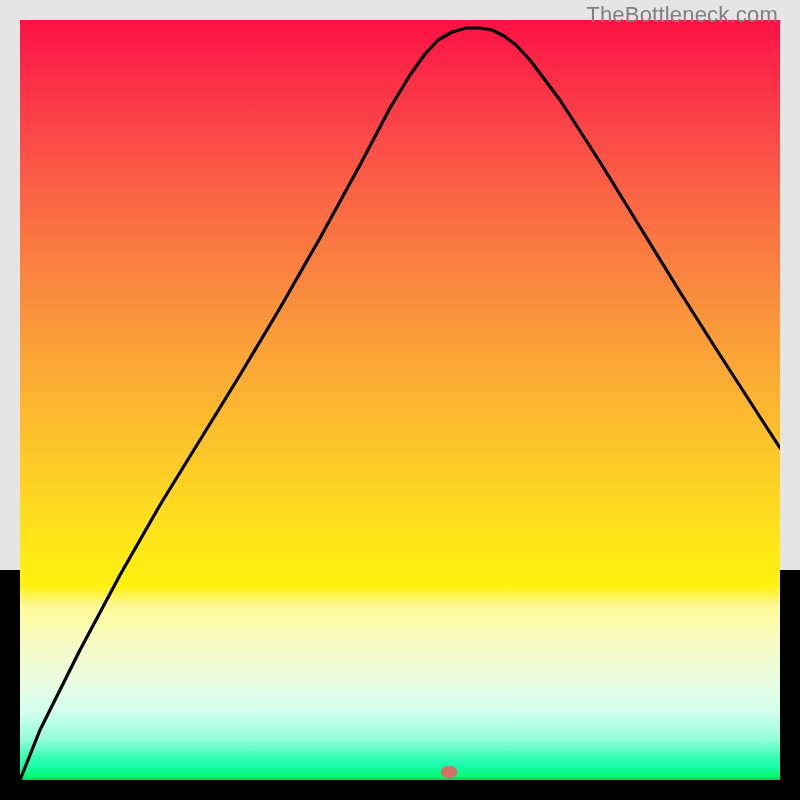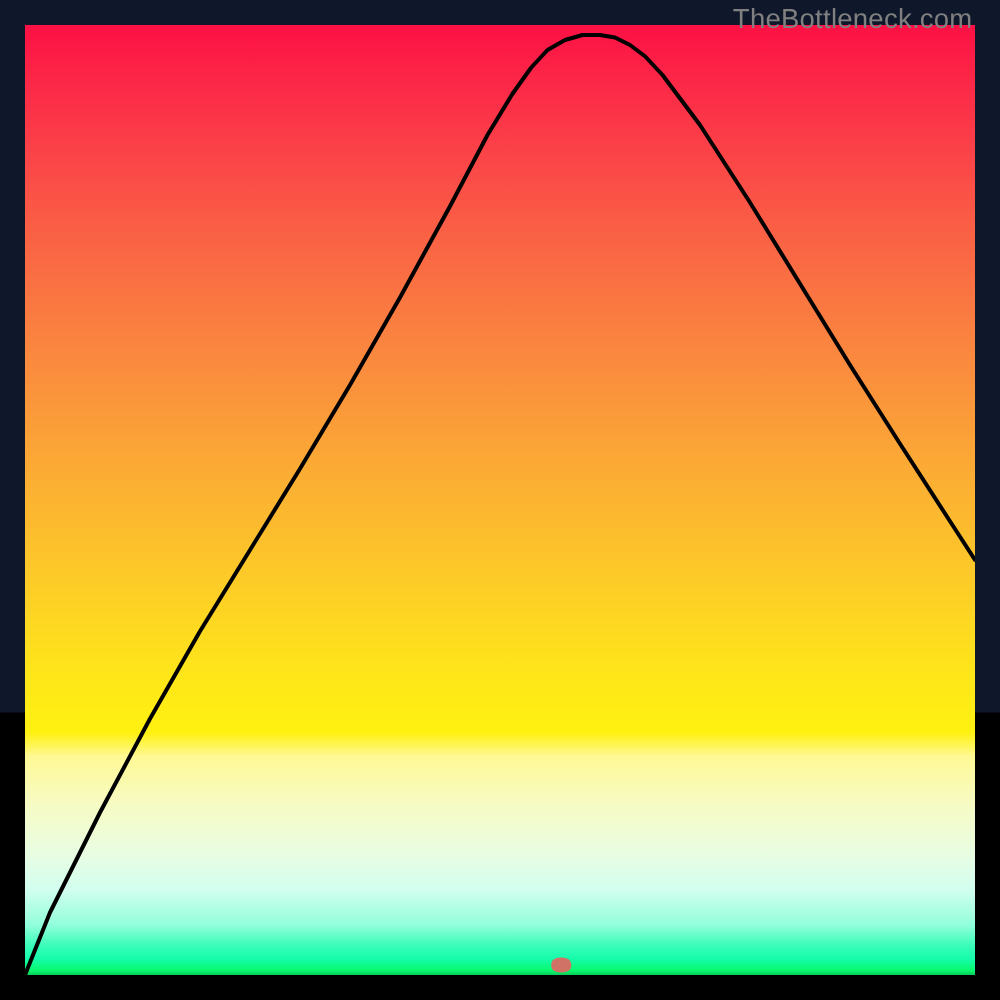--- a/index.html
+++ b/index.html
@@ -8,21 +8,21 @@
     width: 800px;
     height: 800px;
     background: #000;
     overflow: hidden;
     font-family: Arial, Helvetica, sans-serif;
   }
   .frame {
     position: relative;
     width: 800px;
     height: 570px;
-    background: #0f172a;
+    background: #e5e5e5;
   }
   .plot {
     position: absolute;
     left: 20px;
     top: 20px;
     width: 760px;
     height: 760px;
     overflow: hidden;
   }
   .gradient {

